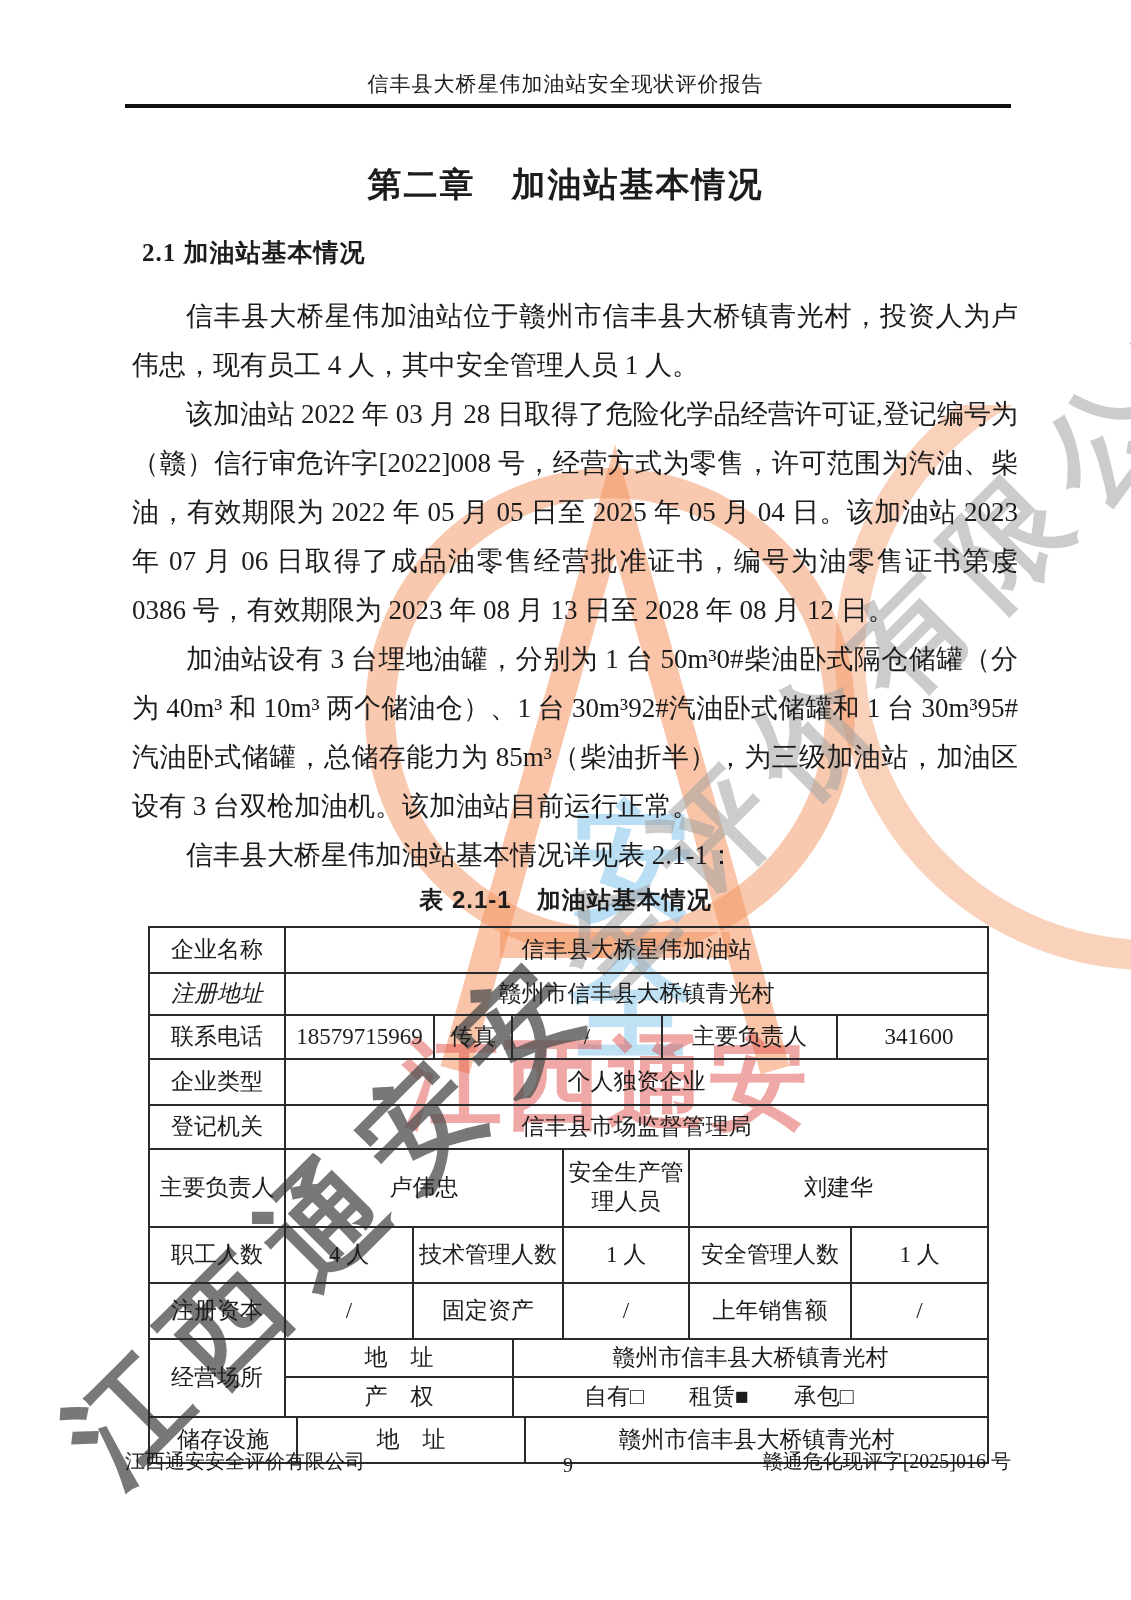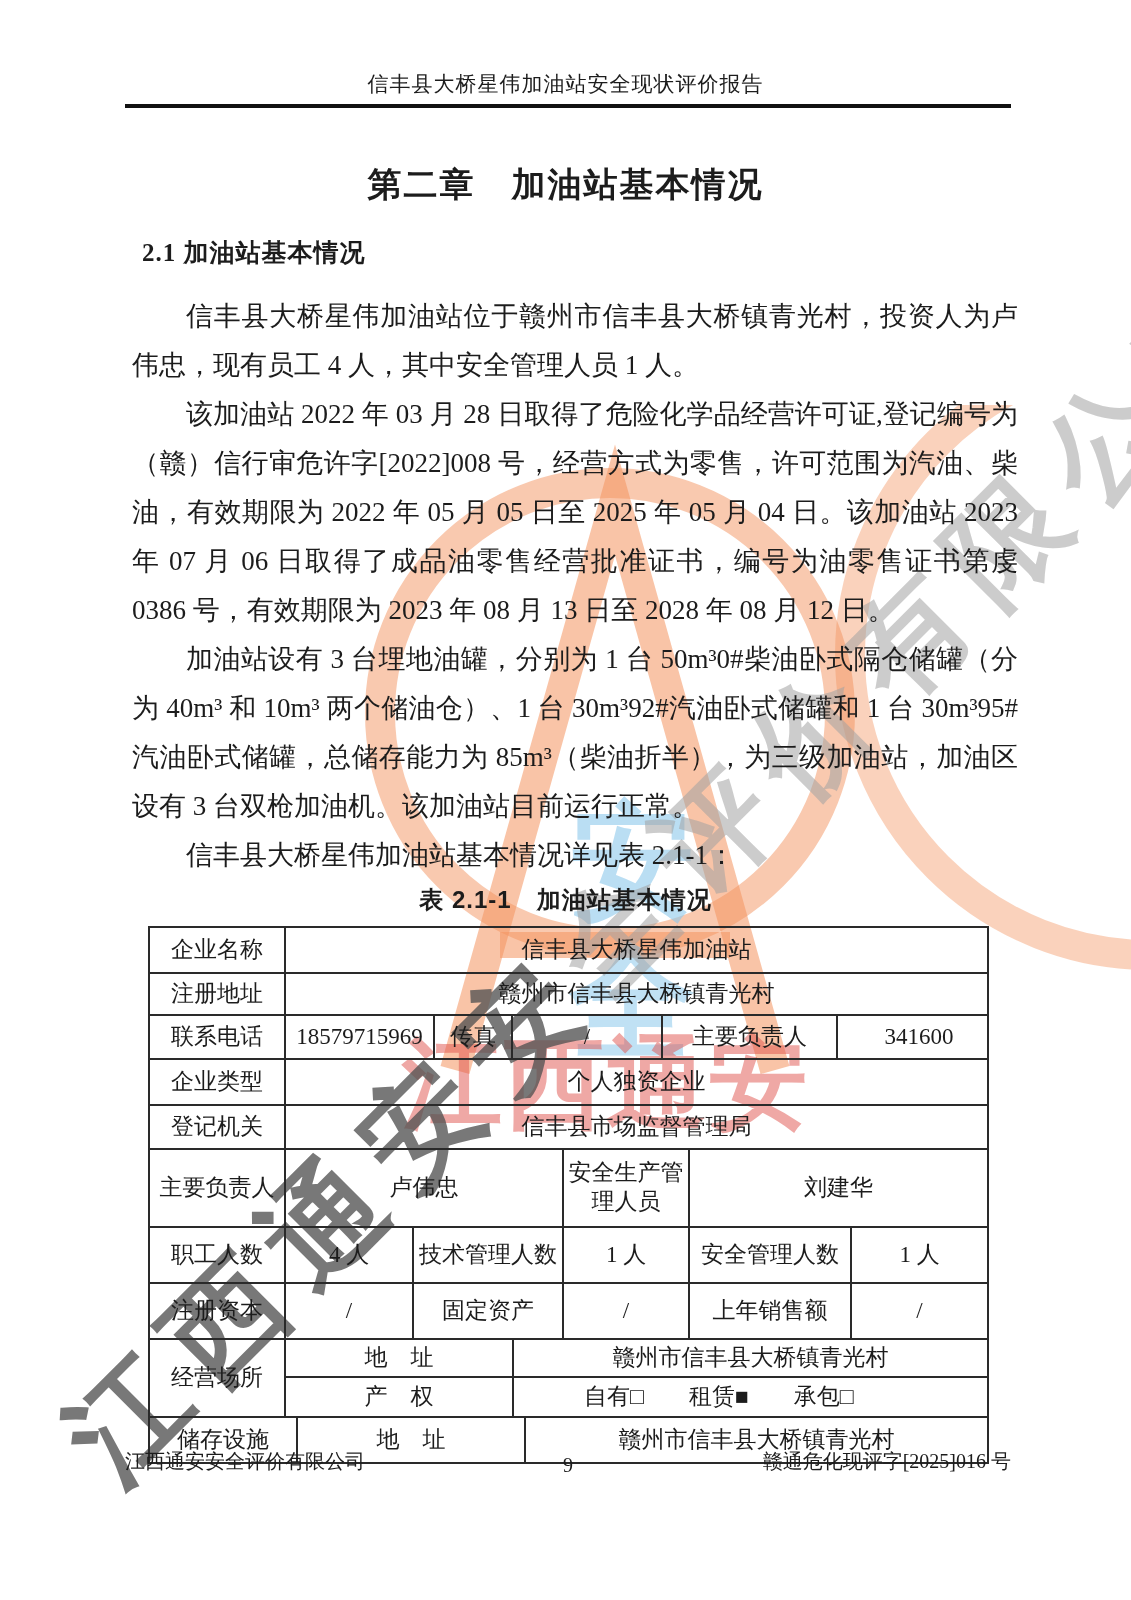--- a/index.html
+++ b/index.html
@@ -96,21 +96,21 @@
   <div class="table-caption">表 2.1-1　加油站基本情况</div>
 
   <div class="basic-table">
 
     <div class="trow" style="height:44px;">
       <div class="tcell" style="width:136px;">企业名称</div>
       <div class="tcell" style="flex:1;">信丰县大桥星伟加油站</div>
     </div>
 
     <div class="trow" style="height:40px;">
-      <div class="tcell" style="width:136px;">注册地址</div>
+      <div class="tcell" style="width:136px;font-style:italic;">注册地址</div>
       <div class="tcell" style="flex:1;">赣州市信丰县大桥镇青光村</div>
     </div>
 
     <div class="trow" style="height:42px;">
       <div class="tcell" style="width:136px;">联系电话</div>
       <div class="tcell" style="width:149px;">18579715969</div>
       <div class="tcell" style="width:78px;">传真</div>
       <div class="tcell" style="width:150px;">/</div>
       <div class="tcell" style="width:175px;">主要负责人</div>
       <div class="tcell" style="flex:1;padding-left:17px;">341600</div>

